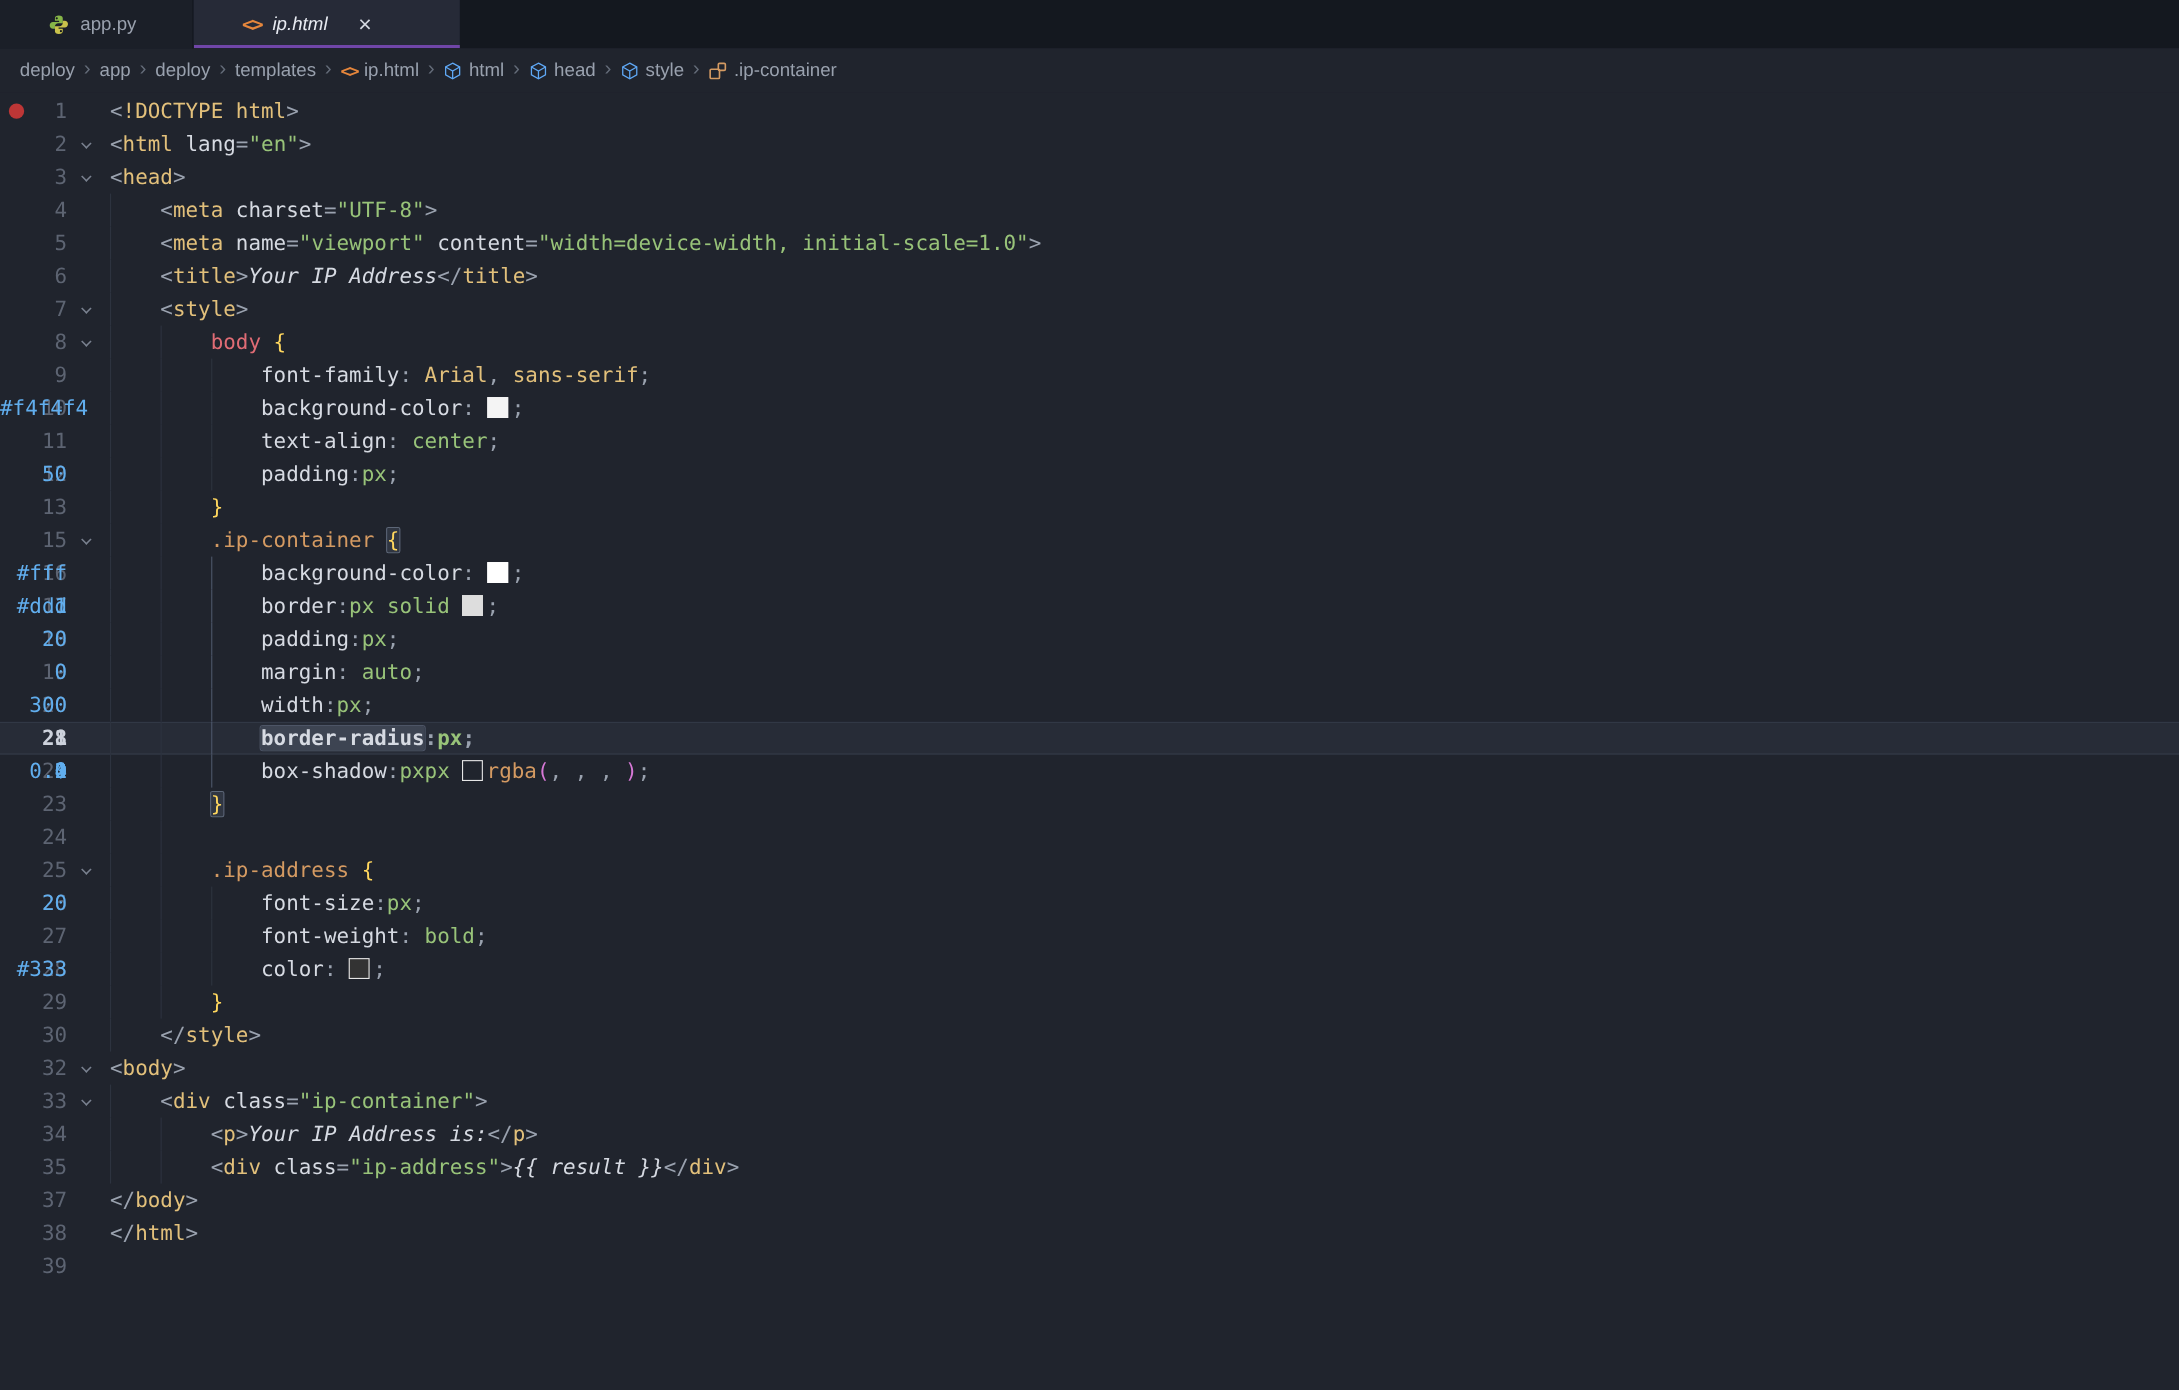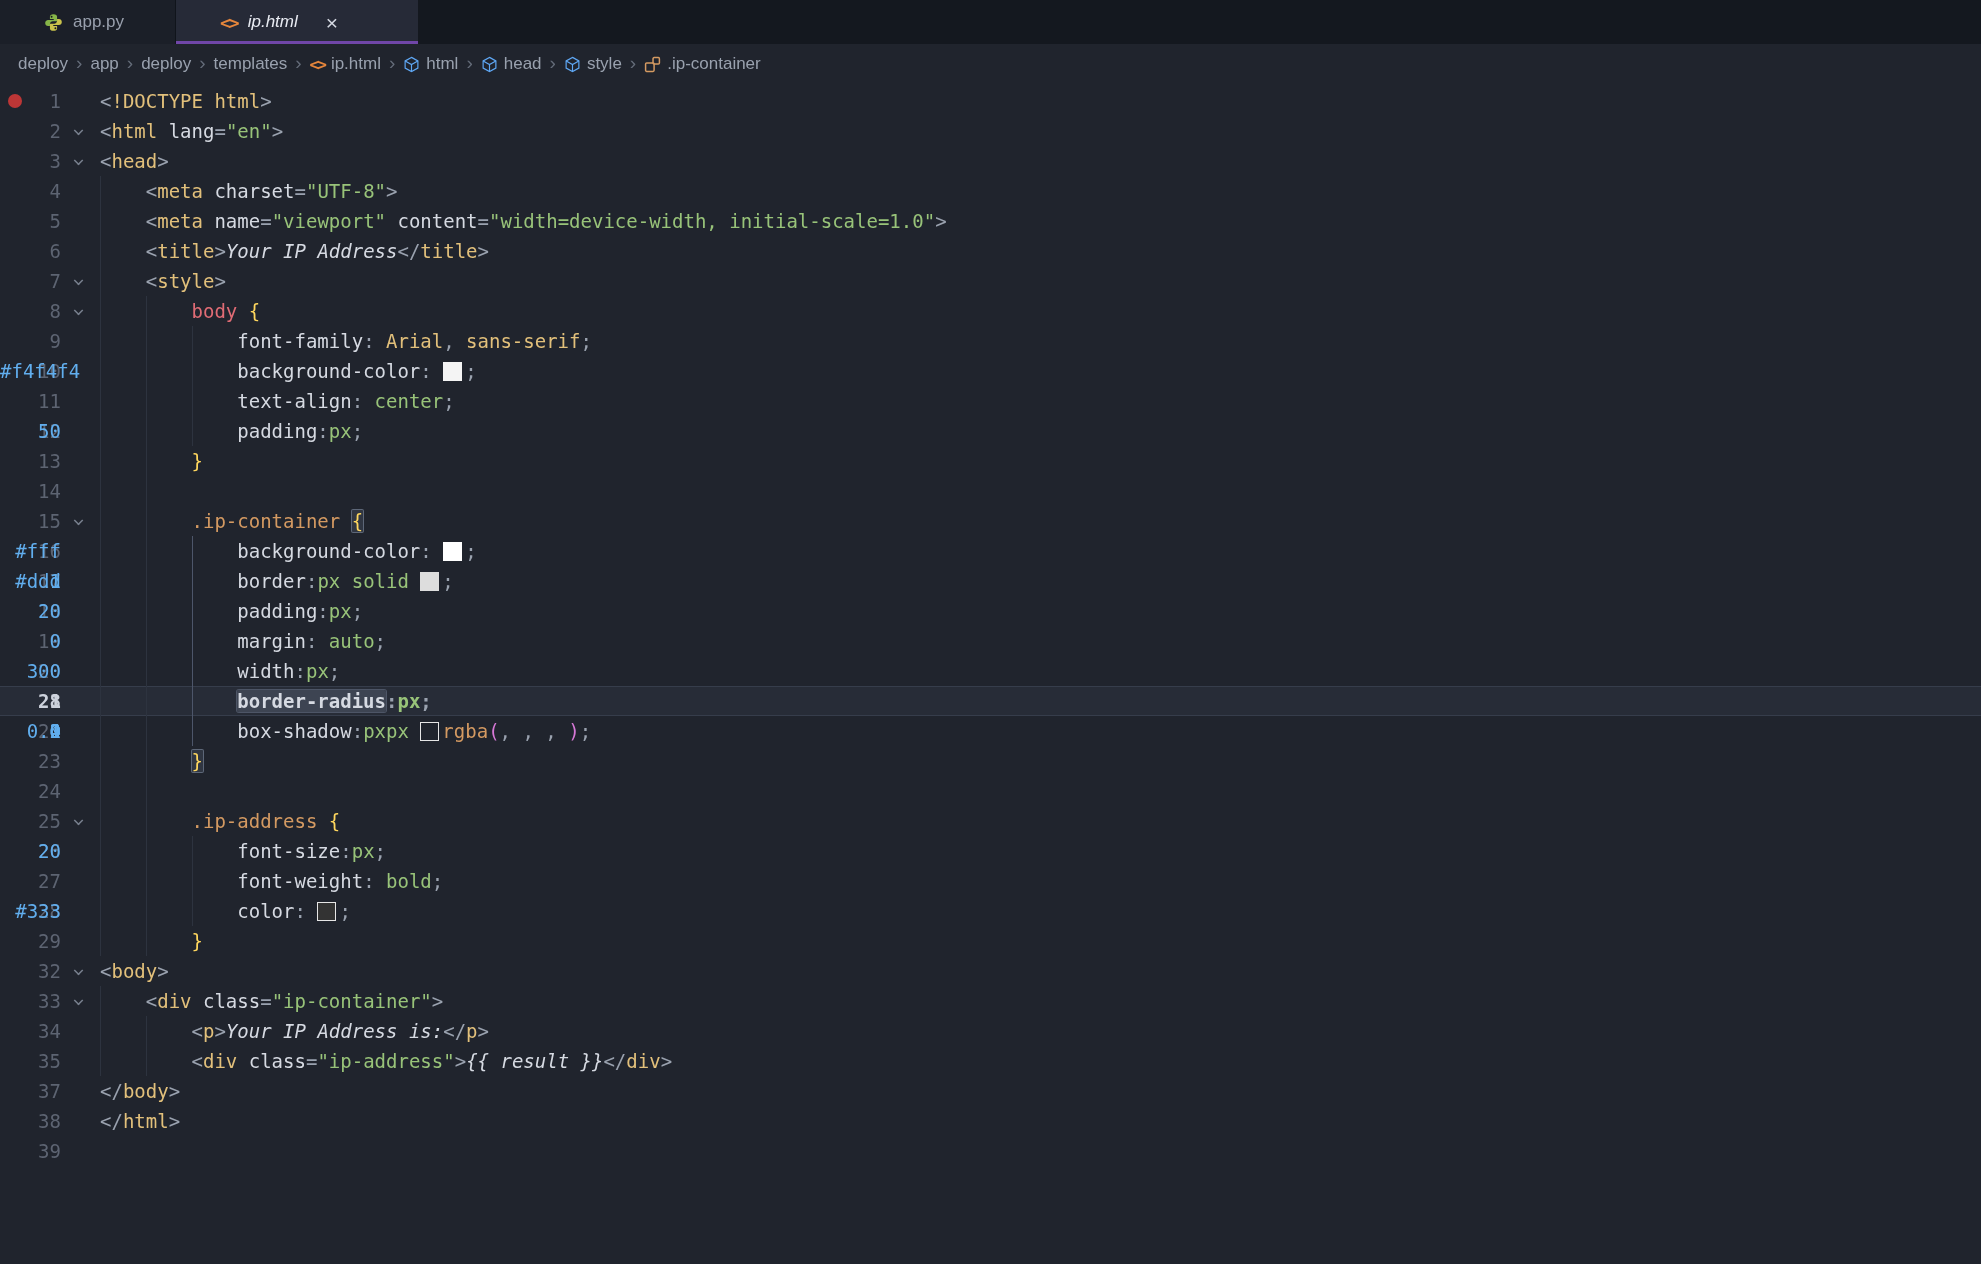--- a/index.html
+++ b/index.html
@@ -147,36 +147,36 @@
       <div class="line"><span class="num">4</span><span class="guide" style="left: calc(0ch + 100px);"></span><span class="t ws">    </span><span class="t pun">&lt;</span><span class="t tag">meta</span><span class="t attr"> charset</span><span class="t pun">=</span><span class="t str">"UTF-8"</span><span class="t pun">&gt;</span></div>
       <div class="line"><span class="num">5</span><span class="guide" style="left: calc(0ch + 100px);"></span><span class="t ws">    </span><span class="t pun">&lt;</span><span class="t tag">meta</span><span class="t attr"> name</span><span class="t pun">=</span><span class="t str">"viewport"</span><span class="t attr"> content</span><span class="t pun">=</span><span class="t str">"width=device-width, initial-scale=1.0"</span><span class="t pun">&gt;</span></div>
       <div class="line"><span class="num">6</span><span class="guide" style="left: calc(0ch + 100px);"></span><span class="t ws">    </span><span class="t pun">&lt;</span><span class="t tag">title</span><span class="t pun">&gt;</span><span class="t txt">Your IP Address</span><span class="t pun">&lt;/</span><span class="t tag">title</span><span class="t pun">&gt;</span></div>
       <div class="line"><span class="num">7</span><span class="fold"></span><span class="guide" style="left: calc(0ch + 100px);"></span><span class="t ws">    </span><span class="t pun">&lt;</span><span class="t tag">style</span><span class="t pun">&gt;</span></div>
       <div class="line"><span class="num">8</span><span class="fold"></span><span class="guide" style="left: calc(0ch + 100px);"></span><span class="guide" style="left: calc(4ch + 100px);"></span><span class="t ws">        </span><span class="t sele">body</span><span class="t ws"> </span><span class="t br1">{</span></div>
       <div class="line"><span class="num">9</span><span class="guide" style="left: calc(0ch + 100px);"></span><span class="guide" style="left: calc(4ch + 100px);"></span><span class="guide" style="left: calc(8ch + 100px);"></span><span class="t ws">            </span><span class="t attr">font-family</span><span class="t pun">:</span><span class="t tag"> Arial</span><span class="t pun">,</span><span class="t tag"> sans-serif</span><span class="t pun">;</span></div>
       <div class="line"><span class="num">10</span><span class="guide" style="left: calc(0ch + 100px);"></span><span class="guide" style="left: calc(4ch + 100px);"></span><span class="guide" style="left: calc(8ch + 100px);"></span><span class="t ws">            </span><span class="t attr">background-color</span><span class="t pun">:</span><span class="t ws"> </span><span class="sw" style="background: rgb(244, 244, 244); border-color: rgb(244, 244, 244);"></span><span class="t num">#f4f4f4</span><span class="t pun">;</span></div>
       <div class="line"><span class="num">11</span><span class="guide" style="left: calc(0ch + 100px);"></span><span class="guide" style="left: calc(4ch + 100px);"></span><span class="guide" style="left: calc(8ch + 100px);"></span><span class="t ws">            </span><span class="t attr">text-align</span><span class="t pun">:</span><span class="t str"> center</span><span class="t pun">;</span></div>
       <div class="line"><span class="num">12</span><span class="guide" style="left: calc(0ch + 100px);"></span><span class="guide" style="left: calc(4ch + 100px);"></span><span class="guide" style="left: calc(8ch + 100px);"></span><span class="t ws">            </span><span class="t attr">padding</span><span class="t pun">:</span><span class="t num"> 50</span><span class="t unit">px</span><span class="t pun">;</span></div>
       <div class="line"><span class="num">13</span><span class="guide" style="left: calc(0ch + 100px);"></span><span class="guide" style="left: calc(4ch + 100px);"></span><span class="t ws">        </span><span class="t br1">}</span></div>
-      <div class="line"><span class="num">14</span><span class="guide" style="left: calc(0ch + 100px);"></span><span class="guide" style="left: calc(4ch + 100px);"></span></div>
       <div class="line"><span class="num">15</span><span class="fold"></span><span class="guide" style="left: calc(0ch + 100px);"></span><span class="guide" style="left: calc(4ch + 100px);"></span><span class="t ws">        </span><span class="t selc">.ip-container</span><span class="t ws"> </span><span class="t br1 match">{</span></div>
       <div class="line"><span class="num">16</span><span class="guide" style="left: calc(0ch + 100px);"></span><span class="guide" style="left: calc(4ch + 100px);"></span><span class="guide ag" style="left: calc(8ch + 100px);"></span><span class="t ws">            </span><span class="t attr">background-color</span><span class="t pun">:</span><span class="t ws"> </span><span class="sw" style="background: rgb(255, 255, 255); border-color: rgb(255, 255, 255);"></span><span class="t num">#fff</span><span class="t pun">;</span></div>
       <div class="line"><span class="num">17</span><span class="guide" style="left: calc(0ch + 100px);"></span><span class="guide" style="left: calc(4ch + 100px);"></span><span class="guide ag" style="left: calc(8ch + 100px);"></span><span class="t ws">            </span><span class="t attr">border</span><span class="t pun">:</span><span class="t num"> 1</span><span class="t unit">px</span><span class="t str"> solid</span><span class="t ws"> </span><span class="sw" style="background: rgb(221, 221, 221); border-color: rgb(221, 221, 221);"></span><span class="t num">#ddd</span><span class="t pun">;</span></div>
       <div class="line"><span class="num">18</span><span class="guide" style="left: calc(0ch + 100px);"></span><span class="guide" style="left: calc(4ch + 100px);"></span><span class="guide ag" style="left: calc(8ch + 100px);"></span><span class="t ws">            </span><span class="t attr">padding</span><span class="t pun">:</span><span class="t num"> 20</span><span class="t unit">px</span><span class="t pun">;</span></div>
       <div class="line"><span class="num">19</span><span class="guide" style="left: calc(0ch + 100px);"></span><span class="guide" style="left: calc(4ch + 100px);"></span><span class="guide ag" style="left: calc(8ch + 100px);"></span><span class="t ws">            </span><span class="t attr">margin</span><span class="t pun">:</span><span class="t num"> 0</span><span class="t str"> auto</span><span class="t pun">;</span></div>
       <div class="line"><span class="num">20</span><span class="guide" style="left: calc(0ch + 100px);"></span><span class="guide" style="left: calc(4ch + 100px);"></span><span class="guide ag" style="left: calc(8ch + 100px);"></span><span class="t ws">            </span><span class="t attr">width</span><span class="t pun">:</span><span class="t num"> 300</span><span class="t unit">px</span><span class="t pun">;</span></div>
       <div class="line active"><span class="num">21</span><span class="guide" style="left: calc(0ch + 100px);"></span><span class="guide" style="left: calc(4ch + 100px);"></span><span class="guide ag" style="left: calc(8ch + 100px);"></span><span class="t ws">            </span><span class="t attr hlw">border-radius</span><span class="t pun">:</span><span class="t num"> 8</span><span class="t unit">px</span><span class="t pun">;</span></div>
       <div class="line"><span class="num">22</span><span class="guide" style="left: calc(0ch + 100px);"></span><span class="guide" style="left: calc(4ch + 100px);"></span><span class="guide ag" style="left: calc(8ch + 100px);"></span><span class="t ws">            </span><span class="t attr">box-shadow</span><span class="t pun">:</span><span class="t num"> 0</span><span class="t num"> 2</span><span class="t unit">px</span><span class="t num"> 4</span><span class="t unit">px</span><span class="t ws"> </span><span class="sw"></span><span class="t fn">rgba</span><span class="t br2">(</span><span class="t num">0</span><span class="t pun">, </span><span class="t num">0</span><span class="t pun">, </span><span class="t num">0</span><span class="t pun">, </span><span class="t num">0.1</span><span class="t br2">)</span><span class="t pun">;</span></div>
       <div class="line"><span class="num">23</span><span class="guide" style="left: calc(0ch + 100px);"></span><span class="guide" style="left: calc(4ch + 100px);"></span><span class="t ws">        </span><span class="t br1 match">}</span></div>
       <div class="line"><span class="num">24</span><span class="guide" style="left: calc(0ch + 100px);"></span><span class="guide" style="left: calc(4ch + 100px);"></span></div>
       <div class="line"><span class="num">25</span><span class="fold"></span><span class="guide" style="left: calc(0ch + 100px);"></span><span class="guide" style="left: calc(4ch + 100px);"></span><span class="t ws">        </span><span class="t selc">.ip-address</span><span class="t ws"> </span><span class="t br1">{</span></div>
       <div class="line"><span class="num">26</span><span class="guide" style="left: calc(0ch + 100px);"></span><span class="guide" style="left: calc(4ch + 100px);"></span><span class="guide" style="left: calc(8ch + 100px);"></span><span class="t ws">            </span><span class="t attr">font-size</span><span class="t pun">:</span><span class="t num"> 20</span><span class="t unit">px</span><span class="t pun">;</span></div>
       <div class="line"><span class="num">27</span><span class="guide" style="left: calc(0ch + 100px);"></span><span class="guide" style="left: calc(4ch + 100px);"></span><span class="guide" style="left: calc(8ch + 100px);"></span><span class="t ws">            </span><span class="t attr">font-weight</span><span class="t pun">:</span><span class="t str"> bold</span><span class="t pun">;</span></div>
       <div class="line"><span class="num">28</span><span class="guide" style="left: calc(0ch + 100px);"></span><span class="guide" style="left: calc(4ch + 100px);"></span><span class="guide" style="left: calc(8ch + 100px);"></span><span class="t ws">            </span><span class="t attr">color</span><span class="t pun">:</span><span class="t ws"> </span><span class="sw" style="background: rgb(51, 51, 51);"></span><span class="t num">#333</span><span class="t pun">;</span></div>
       <div class="line"><span class="num">29</span><span class="guide" style="left: calc(0ch + 100px);"></span><span class="guide" style="left: calc(4ch + 100px);"></span><span class="t ws">        </span><span class="t br1">}</span></div>
+      <div class="line"><span class="num">30</span><span class="guide" style="left: calc(0ch + 100px);"></span><span class="t ws">    </span><span class="t pun">&lt;/</span><span class="t tag">style</span><span class="t pun">&gt;</span></div>
       <div class="line"><span class="num">32</span><span class="fold"></span><span class="t pun">&lt;</span><span class="t tag">body</span><span class="t pun">&gt;</span></div>
       <div class="line"><span class="num">33</span><span class="fold"></span><span class="guide" style="left: calc(0ch + 100px);"></span><span class="t ws">    </span><span class="t pun">&lt;</span><span class="t tag">div</span><span class="t attr"> class</span><span class="t pun">=</span><span class="t str">"ip-container"</span><span class="t pun">&gt;</span></div>
       <div class="line"><span class="num">34</span><span class="guide" style="left: calc(0ch + 100px);"></span><span class="guide" style="left: calc(4ch + 100px);"></span><span class="t ws">        </span><span class="t pun">&lt;</span><span class="t tag">p</span><span class="t pun">&gt;</span><span class="t txt">Your IP Address is:</span><span class="t pun">&lt;/</span><span class="t tag">p</span><span class="t pun">&gt;</span></div>
       <div class="line"><span class="num">35</span><span class="guide" style="left: calc(0ch + 100px);"></span><span class="guide" style="left: calc(4ch + 100px);"></span><span class="t ws">        </span><span class="t pun">&lt;</span><span class="t tag">div</span><span class="t attr"> class</span><span class="t pun">=</span><span class="t str">"ip-address"</span><span class="t pun">&gt;</span><span class="t txt">{{ result }}</span><span class="t pun">&lt;/</span><span class="t tag">div</span><span class="t pun">&gt;</span></div>
       <div class="line"><span class="num">37</span><span class="t pun">&lt;/</span><span class="t tag">body</span><span class="t pun">&gt;</span></div>
       <div class="line"><span class="num">38</span><span class="t pun">&lt;/</span><span class="t tag">html</span><span class="t pun">&gt;</span></div>
       <div class="line"><span class="num">39</span></div>
     </div>
 
 </div>

